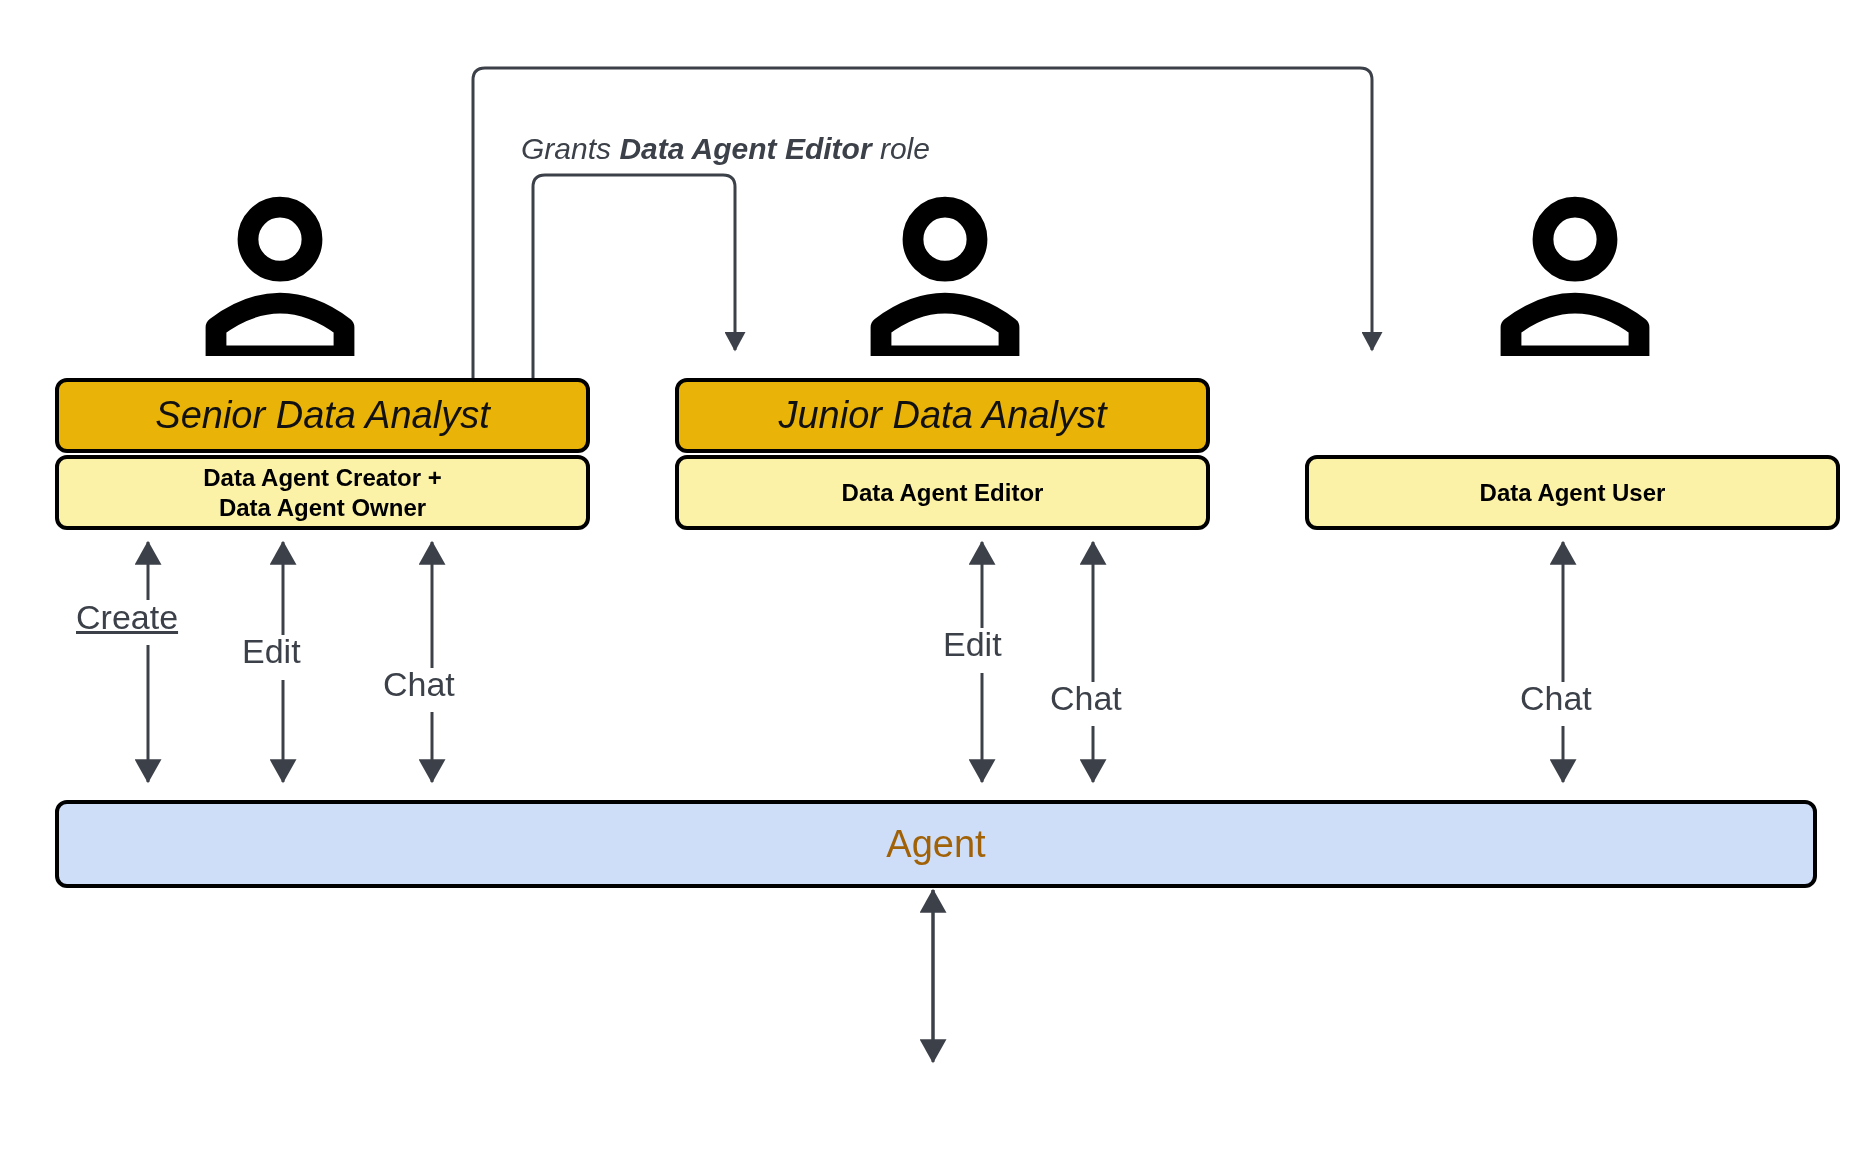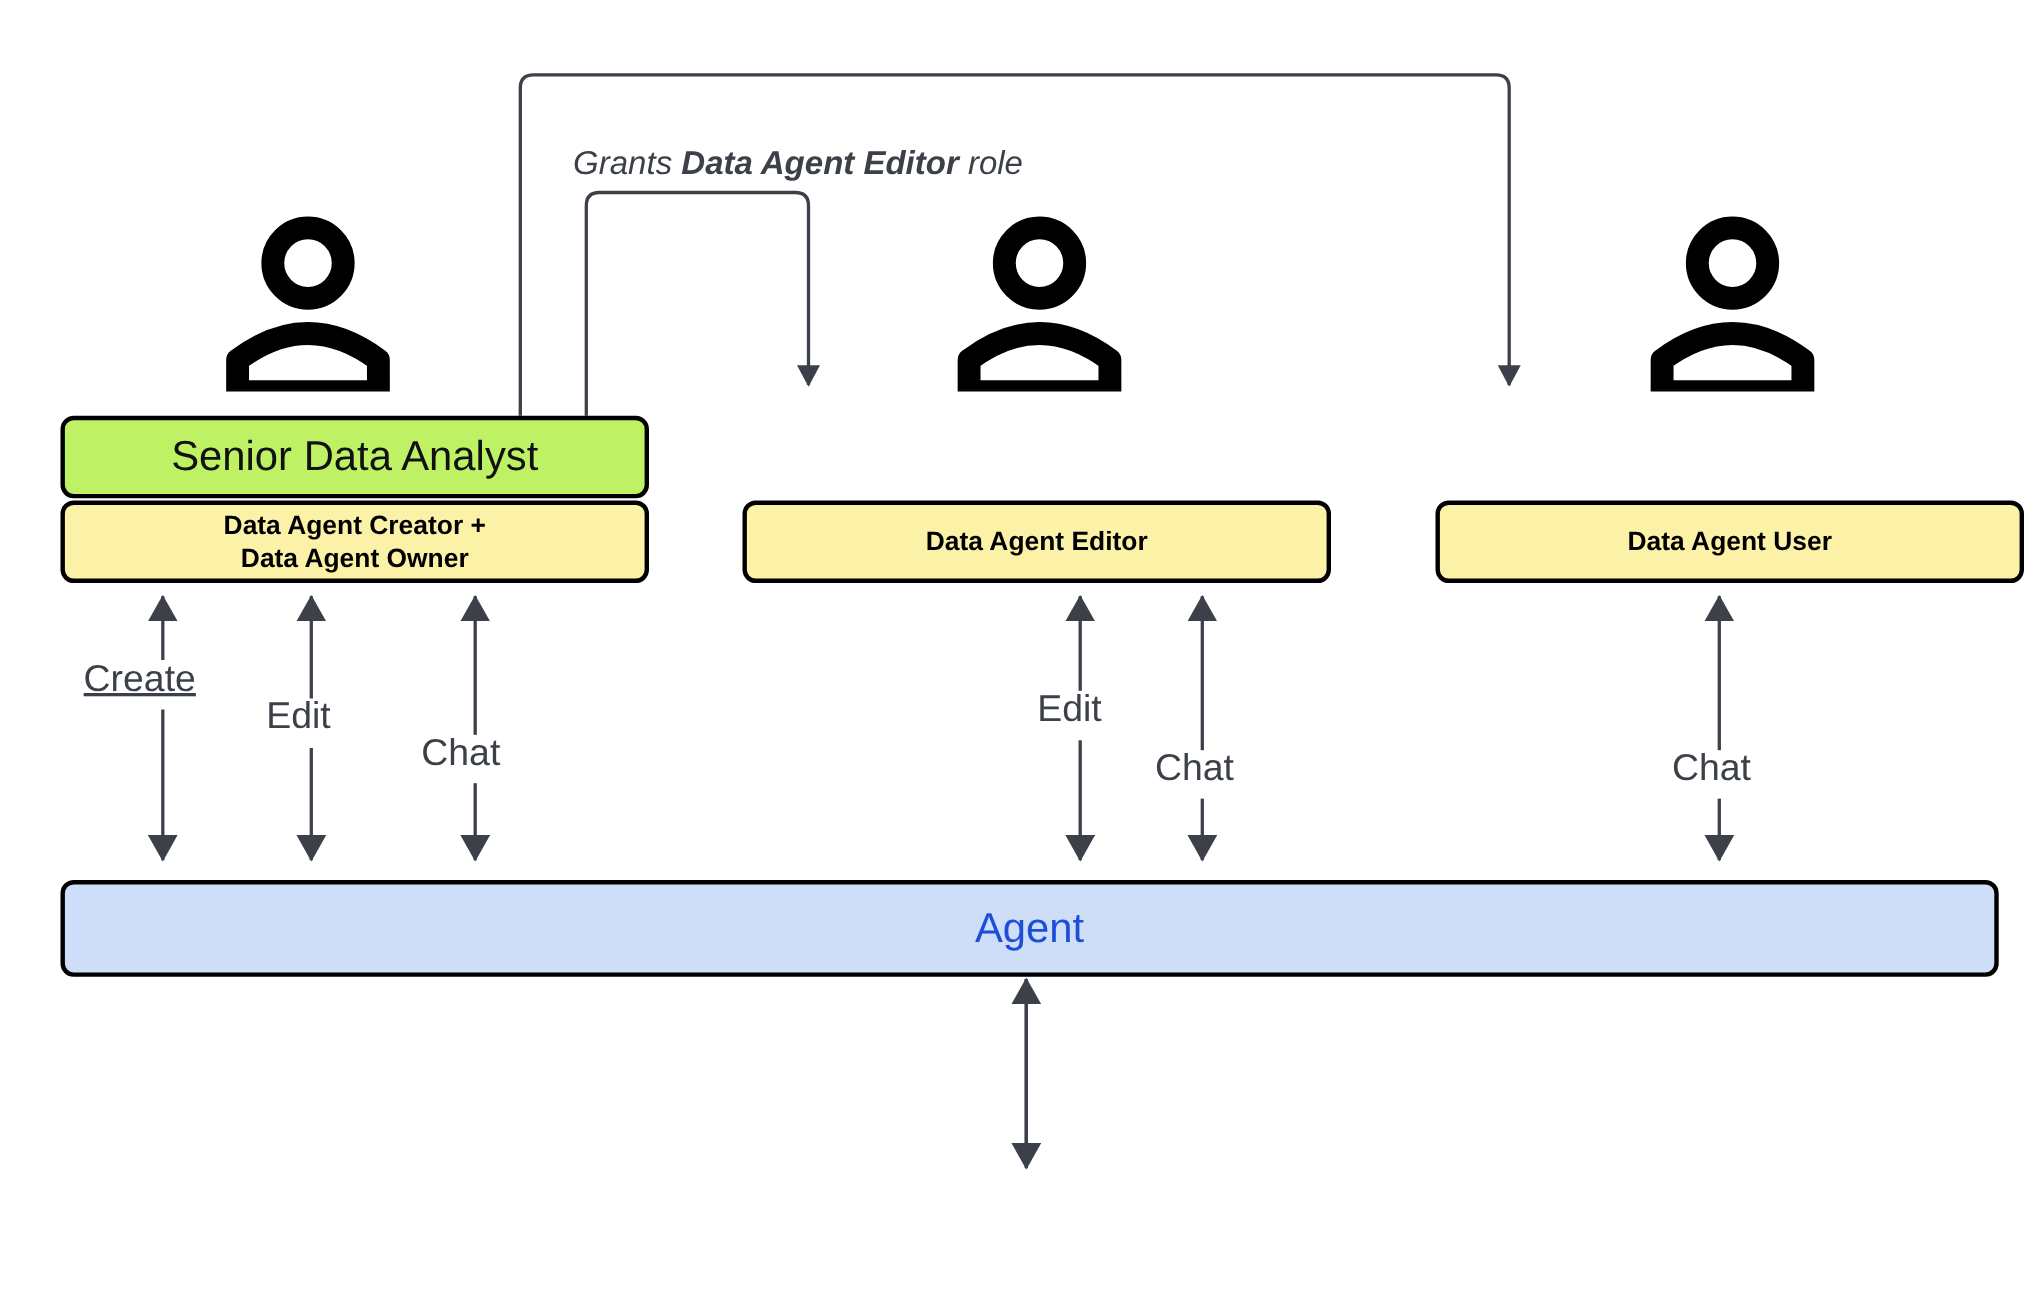--- a/index.html
+++ b/index.html
@@ -31,36 +31,37 @@
     box-sizing: border-box;
     border: 4px solid #000000;
     border-radius: 12px;
     display: flex;
     align-items: center;
     justify-content: center;
     text-align: center;
     z-index: 5;
   }
   .title-box {
-    background: #bef264;
+    background: #eab308;
     font-size: 38px;
     color: #111111;
     font-weight: 400;
+    font-style: italic;
   }
   .role-box {
     background: #fbf2a8;
     font-size: 24px;
     font-weight: bold;
     color: #000000;
     line-height: 1.22;
   }
   .agent-box {
     background: #cfdef8;
     font-size: 38px;
-    color: #1d4ed8;
+    color: #a16207;
   }
   .data-box {
     background: #c8f0c9;
     font-size: 38px;
     color: #111111;
   }
 
   
   .person-icon {
     position: absolute;
@@ -173,20 +174,21 @@
     <span>Grants </span><b>Data Agent Editor</b><span> role</span>
   </div>
 
   <div class="node-box title-box" style="left:55px; top:378px; width:535px; height:75px;">Senior Data Analyst</div>
 
   <div class="node-box role-box" style="left:55px; top:455px; width:535px; height:75px; flex-direction:column;">
     <span>Data Agent Creator +</span>
     <span>Data Agent Owner</span>
   </div>
 
+  <div class="node-box title-box" style="left:675px; top:378px; width:535px; height:75px;">Junior Data Analyst</div>
 
   <div class="node-box role-box" style="left:675px; top:455px; width:535px; height:75px; flex-direction:column;">
     <span>Data Agent Editor</span>
   </div>
 
 
   <div class="node-box role-box" style="left:1305px; top:455px; width:535px; height:75px; flex-direction:column;">
     <span>Data Agent User</span>
   </div>
 

